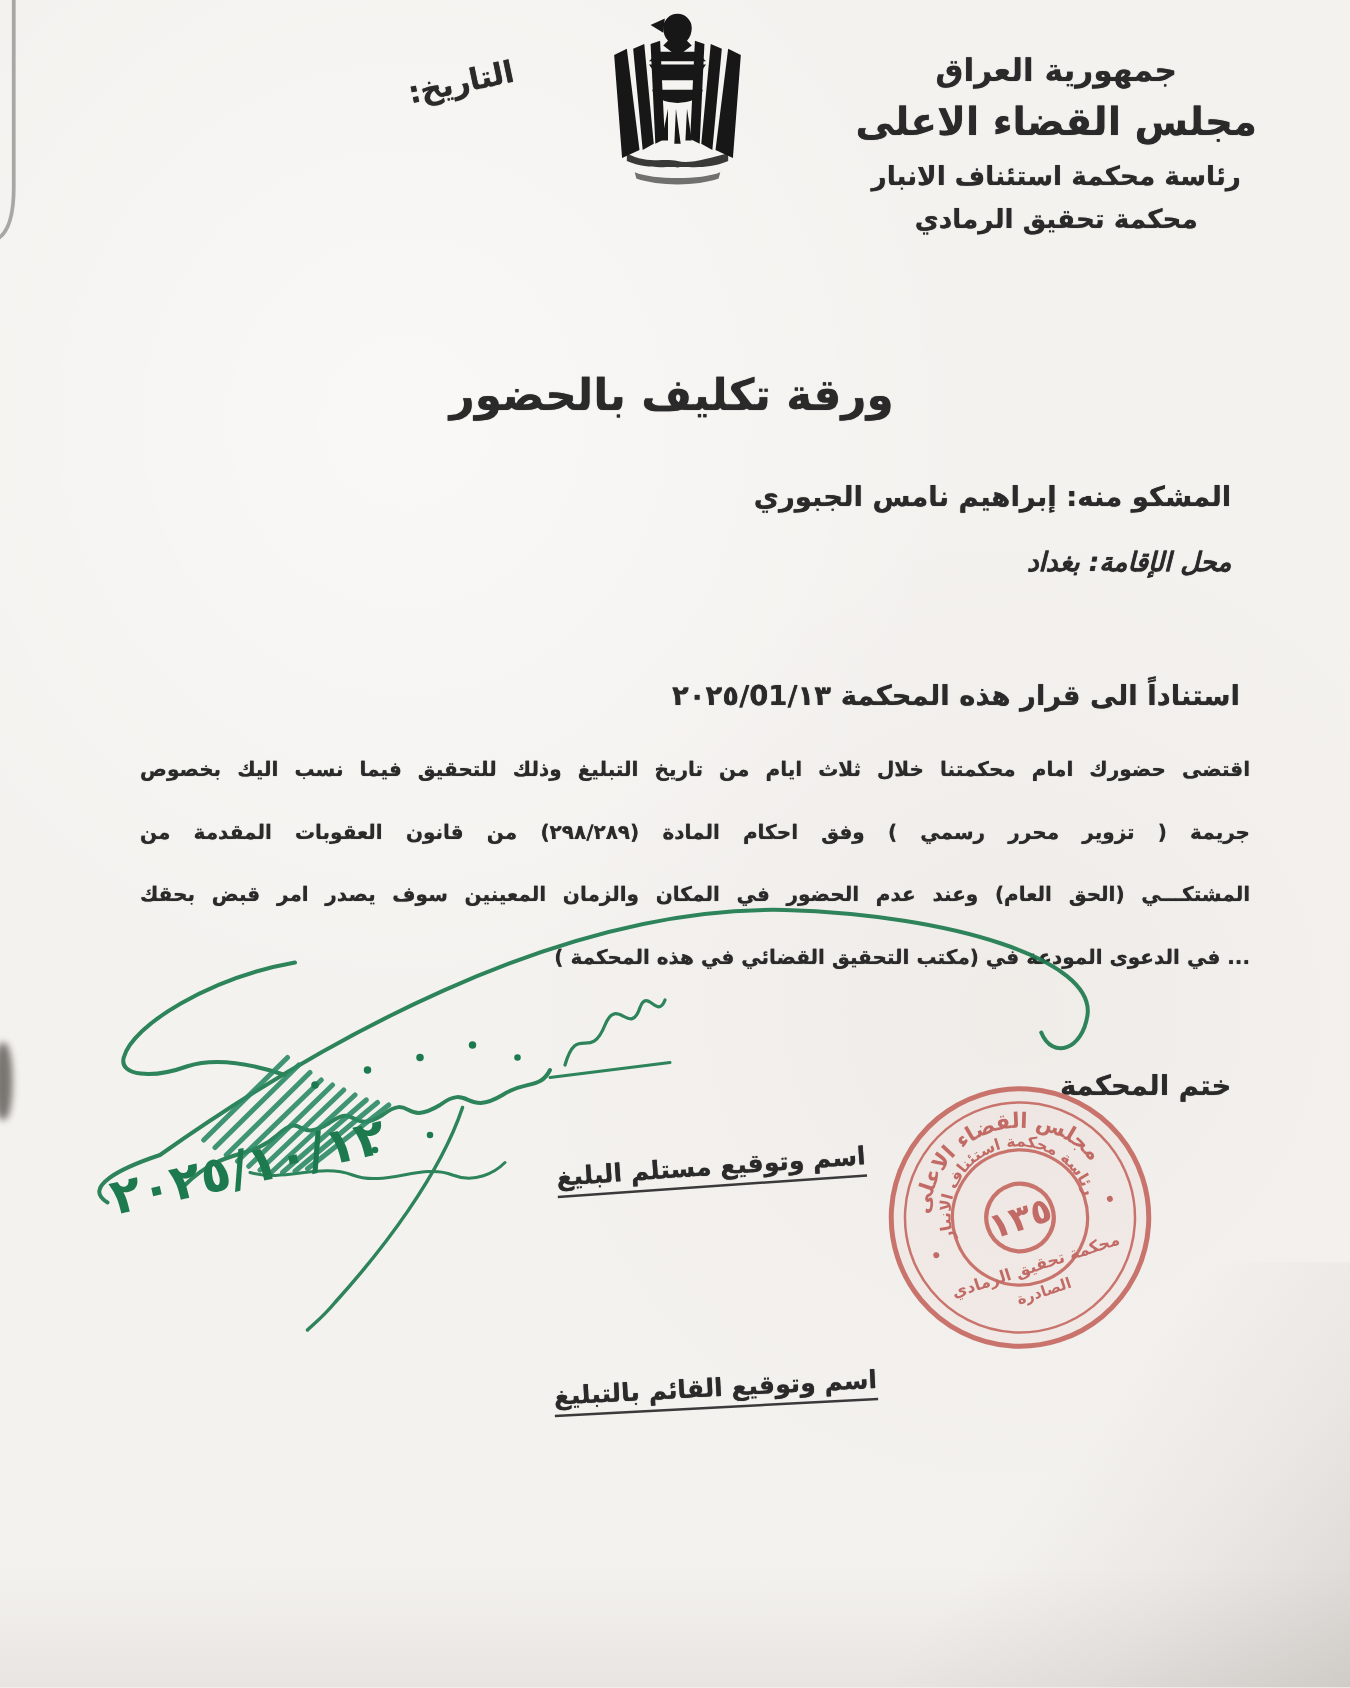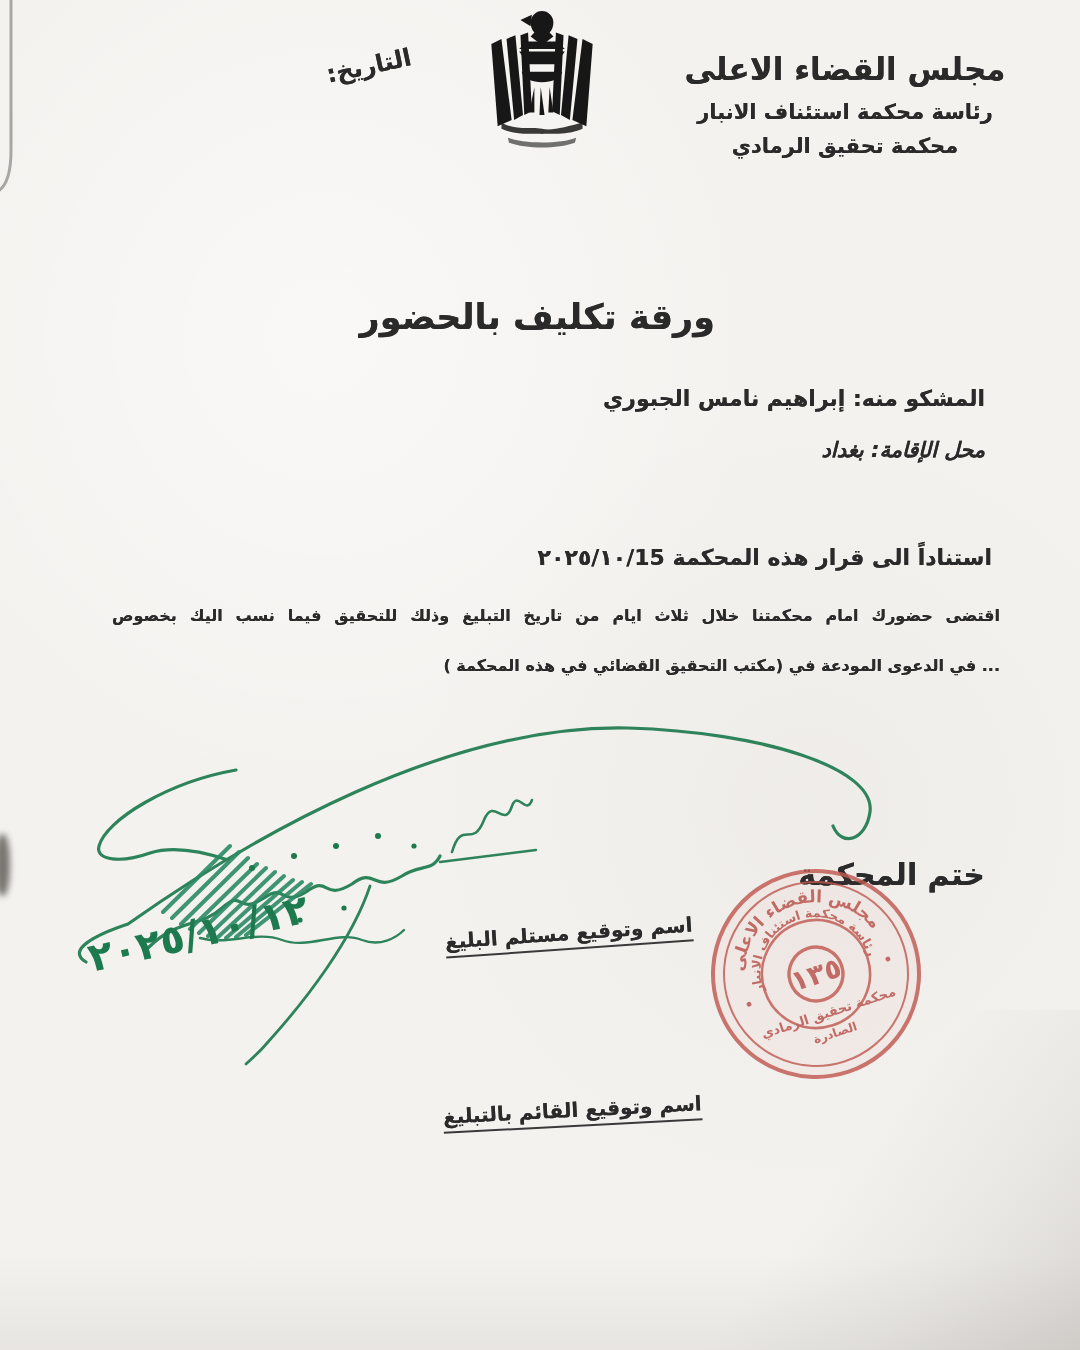--- a/index.html
+++ b/index.html
@@ -44,21 +44,21 @@
   .line-basis{top:545px;right:88px;font-size:22px;}
 
   .body-par{position:absolute;top:600px;left:112px;width:888px;direction:rtl;}
   .body-line{
     font-size:16px;font-weight:bold;height:50px;line-height:32px;
     text-align:justify;text-align-last:justify;white-space:normal;
     text-shadow:0 0 .6px rgba(20,20,20,.75);
   }
   .body-line.last{text-align-last:right;}
 
-  .seal-label{top:857px;right:95px;font-size:30px;}
+  .seal-label{top:857px;right:95px;font-size:22px;}
 
   .sig-label{
     position:absolute;font-size:20px;font-weight:bold;direction:rtl;
     border-bottom:2.5px solid #3a3a3a;padding-bottom:3px;
     text-shadow:0 0 .6px rgba(20,20,20,.75);
   }
   .receiver-label{top:921px;left:445px;transform:rotate(-4deg);}
   .notifier-label{top:1098px;left:443px;transform:rotate(-3deg);}
 
   .overlay-svg{position:absolute;inset:0;pointer-events:none;}
@@ -71,20 +71,21 @@
 </head>
 <body>
 
 <div class="paper-tone"></div>
 
 <svg class="overlay-svg" width="1080" height="1350" viewBox="0 0 1080 1350">
   <path d="M 11 0 L 11 150 Q 11 188 -6 193" fill="none" stroke="#a9a7a4" stroke-width="3"></path>
 </svg>
 
 <div class="header-block scan">
+  <div class="h1">جمهورية العراق</div>
   <div class="h2">مجلس القضاء الاعلى</div>
   <div class="h3">رئاسة محكمة استئناف الانبار</div>
   <div class="h4">محكمة تحقيق الرمادي</div>
 </div>
 
 <svg class="overlay-svg" style="left:462px;top:6px;width:160px;height:152px;position:absolute" viewBox="0 0 120 120">
   <g fill="#171717">
 
     <path d="M60 4 a9 9 0 0 0 -9 9 c0 3 1 6 3 8 l-3 3 9 7 9 -7 -3 -3 c2 -2 3 -5 3 -8 a9 9 0 0 0 -9 -9 z"></path>
     <path d="M52 7 l-9 4 8 5 z"></path>
@@ -121,24 +122,26 @@
   <span> </span>
   <span>إبراهيم نامس الجبوري</span>
 </div>
 
 <div class="txt rtl scan line-residence">
   <span>محل الإقامة:</span>
   <span> </span>
   <span>بغداد</span>
 </div>
 
-<div class="txt rtl scan line-basis">استناداً الى قرار هذه المحكمة ٢٠٢٥/١٠/15</div>
+<div class="txt rtl scan line-basis">استناداً الى قرار هذه المحكمة ٢٠٢٥/01/١٣</div>
 
 <div class="body-par">
   <div class="body-line">اقتضى حضورك امام محكمتنا خلال ثلاث ايام من تاريخ التبليغ وذلك للتحقيق فيما نسب اليك بخصوص</div>
+  <div class="body-line">جريمة ( تزوير محرر رسمي ) وفق احكام المادة (٢٩٨/٢٨٩) من قانون العقوبات  المقدمة من</div>
+  <div class="body-line">المشتكـــي (الحق العام) وعند عدم الحضور في المكان والزمان المعينين سوف يصدر امر قبض بحقك</div>
   <div class="body-line last">... في الدعوى المودعة في (مكتب التحقيق القضائي في هذه المحكمة )</div>
 </div>
 
 <div class="txt rtl scan seal-label">ختم المحكمة</div>
 
 <svg class="overlay-svg" width="1080" height="1350" viewBox="0 0 1080 1350">
   <g fill="none" stroke="#1d7a4e" stroke-width="3.2" stroke-linecap="round" opacity=".92">
     <path d="M 86 962 C 66 950 95 935 128 924 C 250 838 445 724 628 728 C 762 732 876 768 870 812 C 866 840 842 848 833 826"></path>
     <path d="M 236 770 C 168 782 106 820 99 846 C 95 861 122 863 150 853 C 172 846 198 850 228 860"></path>
     <path d="M 148 948 C 178 918 200 928 222 908 C 244 888 236 916 264 898 C 286 882 280 908 306 892 C 330 874 322 902 352 884 C 376 866 372 894 402 876 C 420 864 432 872 440 856"></path>

